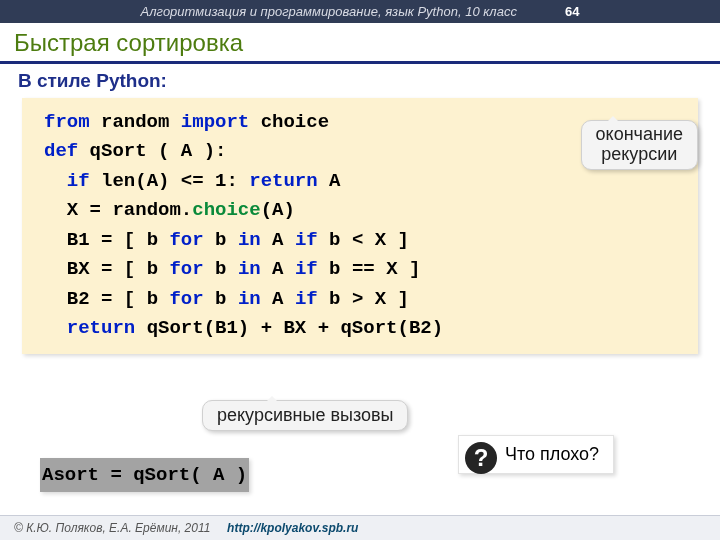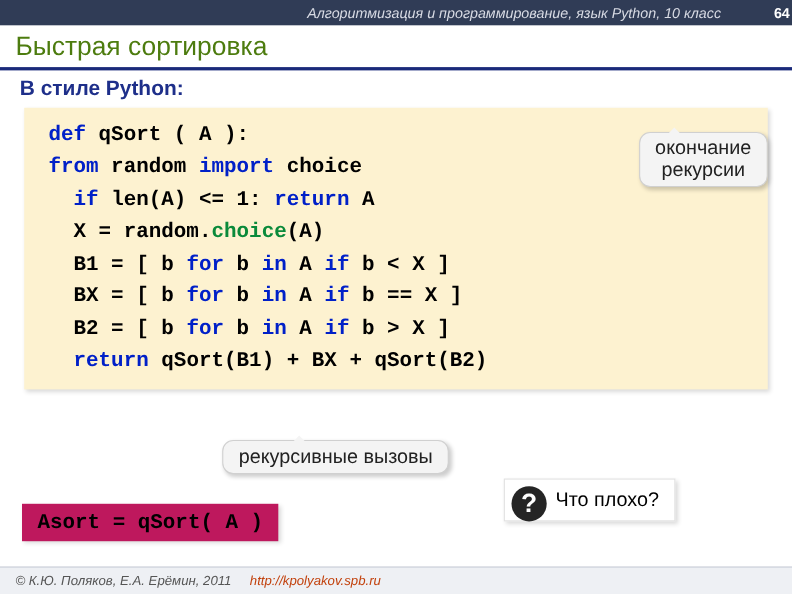--- a/index.html
+++ b/index.html
@@ -6,25 +6,25 @@
   body {
     width: 720px; height: 540px;
     font-family: Arial, sans-serif;
     background: #fff;
     position: relative;
     overflow: hidden;
   }
   .header {
     background: #303c56;
     color: #d8dbe4;
-    padding: 4px 2px;
+    padding: 4px 12px;
     font-size: 13px;
     font-style: italic;
     display: flex;
-    justify-content: flex-end;
+    justify-content: center;
   }
   .page-num { font-weight: bold; font-style: normal; color: #fff; margin-left: 48px; }
   .title-bar {
     padding: 6px 14px 4px 14px;
     border-bottom: 3px solid #1a2a7a;
   }
   .title { font-size: 24px; color: #4d7c0f; }
   .subtitle {
     color: #1e2f8a;
     font-weight: bold;
@@ -94,57 +94,57 @@
     background: #252525;
     border-radius: 50%;
     color: #fff;
     font-size: 24px;
     font-weight: bold;
     text-align: center;
     line-height: 32px;
   }
   .asort {
     position: absolute;
-    top: 458px; left: 20px;
-    background: #be185d;
-    padding: 6px 14px;
+    top: 458px; left: 40px;
+    background: #a3a3a3;
+    padding: 6px 2px;
     font-family: "Courier New", monospace;
     font-weight: bold;
     font-size: 19px;
     box-shadow: 2px 2px 4px rgba(0,0,0,.15);
   }
   .footer {
     position: absolute;
     bottom: 0; left: 0; right: 0;
     background: #eef0f4;
     border-top: 1px solid #c9cdd8;
     padding: 5px 14px;
     font-size: 12px;
     font-style: italic;
     color: #555;
   }
-  .footer a { color: #c2410c; font-style: italic; }
+  .footer a { color: #0c4a6e; font-style: italic; font-weight: bold; }
 </style>
 </head>
 <body>
 
 <div class="header">
   <span>Алгоритмизация и программирование, язык Python, 10 класс</span>
   <span class="page-num">64</span>
 </div>
 
 <div class="title-bar">
   <div class="title">Быстрая сортировка</div>
 </div>
 
 <div class="subtitle">В стиле Python:</div>
 
 <div class="codebox">
+  <div><span class="kw-blue">from</span><span> random </span><span class="kw-blue">import</span><span> choice</span></div>
   <div><span class="kw-blue">def</span><span> qSort ( A ):</span></div>
-  <div><span class="kw-blue">from</span><span> random </span><span class="kw-blue">import</span><span> choice</span></div>
   <div>&nbsp;&nbsp;<span class="kw-blue">if</span><span> len(A) &lt;= 1: </span><span class="kw-blue">return</span><span> A</span></div>
   <div>&nbsp;&nbsp;<span>X = random.</span><span class="kw-green">choice</span><span>(A)</span></div>
   <div>&nbsp;&nbsp;<span>B1 = [ b </span><span class="kw-blue">for</span><span> b </span><span class="kw-blue">in</span><span> A </span><span class="kw-blue">if</span><span> b &lt; X ]</span></div>
   <div>&nbsp;&nbsp;<span>BX = [ b </span><span class="kw-blue">for</span><span> b </span><span class="kw-blue">in</span><span> A </span><span class="kw-blue">if</span><span> b == X ]</span></div>
   <div>&nbsp;&nbsp;<span>B2 = [ b </span><span class="kw-blue">for</span><span> b </span><span class="kw-blue">in</span><span> A </span><span class="kw-blue">if</span><span> b &gt; X ]</span></div>
   <div>&nbsp;&nbsp;<span class="kw-blue">return</span><span> qSort(B1) + BX + qSort(B2)</span></div>
 </div>
 
 <div class="callout top-right" style="white-space:pre-line;">окончание
 рекурсии</div>

